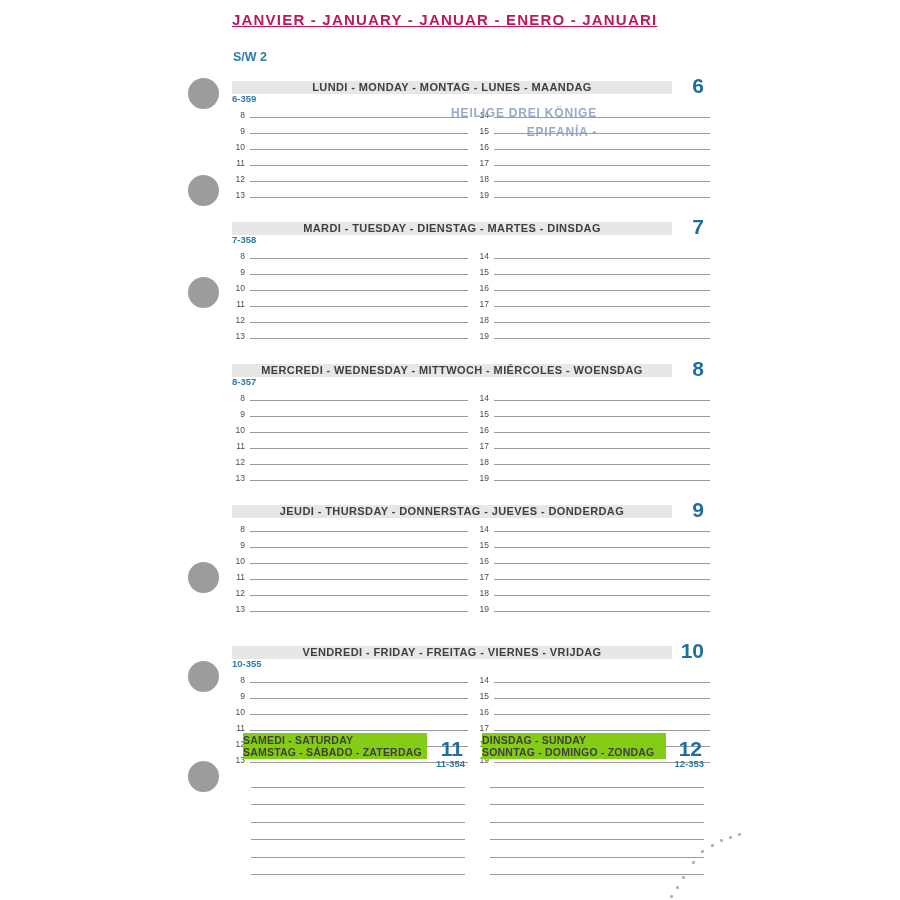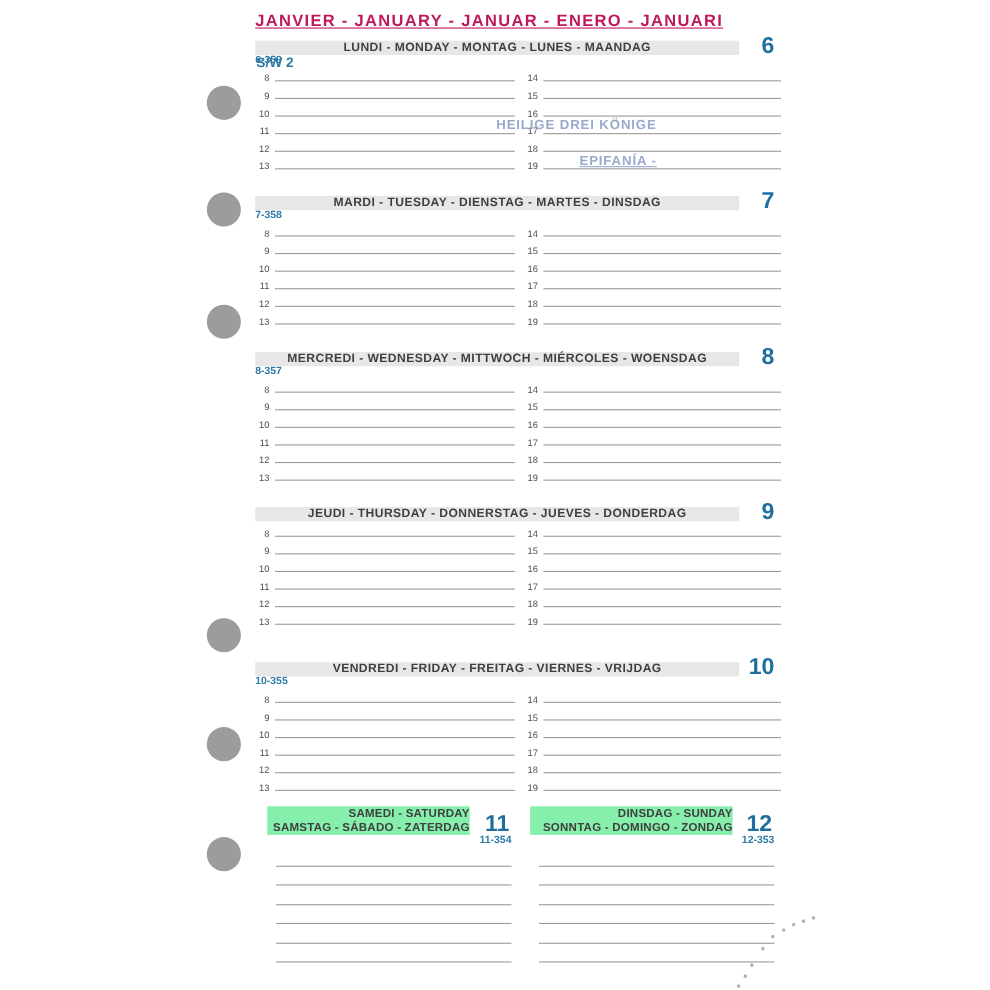--- a/index.html
+++ b/index.html
@@ -11,46 +11,46 @@
          font-size:15px;font-weight:bold;letter-spacing:1.2px;color:#be185d;text-decoration:underline;}
 
   
   .hole{position:absolute;left:188px;width:31px;height:31px;border-radius:50%;
         background:#9c9c9c;}
 
   
   .day-sec{position:absolute;left:232px;width:478px;}
   .day-head{position:relative;height:13px;}
   .day-bar{height:13px;margin-right:38px;background:#e7e7e7;
-           display:flex;align-items:center;justify-content:center;}
+           display:flex;align-items:center;justify-content:center;margin-top:44px;}
   .day-bar span{font-size:11px;font-weight:bold;color:#3f3f3f;letter-spacing:0.4px;
                 line-height:11px;white-space:nowrap;}
   .day-num{position:absolute;right:6px;bottom:-2px;font-size:21px;line-height:1;
            font-weight:bold;color:#1f6f9e;}
   .doy{height:10px;line-height:10px;font-size:9.5px;font-weight:bold;color:#2d7ba6;
        text-align:left;padding-right:4px;}
   .hour-grid{display:grid;grid-template-columns:236px 234px;column-gap:8px;}
   .hour-row{display:flex;align-items:flex-end;height:16px;}
   .hour-num{width:13px;text-align:right;font-size:8.5px;line-height:9px;color:#4d4d4d;
             flex:0 0 13px;}
   .hour-line{flex:1;border-bottom:1px solid #9b9b9b;margin:0 0 2px 5px;height:1px;}
 
   
   .week-label{position:absolute;top:50px;left:233px;font-size:12.5px;font-weight:bold;
               color:#2d7ba6;}
   .holiday{position:absolute;top:108px;left:377px;width:220px;text-align:right;
            color:#8fa0c6;font-weight:bold;font-size:12px;letter-spacing:0.8px;
            opacity:0.9;}
   .holiday div{line-height:11px;}
-  .holiday div + div{margin-top:22px;text-decoration:underline;}
+  .holiday div + div{margin-top:8px;}
 
   
   .we-sec{position:absolute;top:733px;width:224px;}
   .we-head{display:flex;height:26px;}
-  .we-bar{flex:1;background:#86efac;text-align:right;padding-top:1px;}
+  .we-bar{flex:1;background:#84cc16;text-align:left;padding-top:1px;}
   .we-bar div{font-size:10.5px;font-weight:bold;color:#3f3f3f;line-height:12px;
               letter-spacing:0.2px;white-space:nowrap;}
   .we-num{flex:0 0 40px;display:flex;align-items:flex-end;justify-content:flex-end;
           padding-right:4px;font-size:21px;line-height:1;font-weight:bold;color:#1f6f9e;
           box-sizing:border-box;}
   .we-doy{height:10px;line-height:10px;font-size:9.5px;font-weight:bold;color:#2d7ba6;
           text-align:right;padding-right:2px;}
   .note-lines{margin:1px 2px 0 8px;}
   .note-line{height:16.5px;border-bottom:1px solid #9b9b9b;}
 

